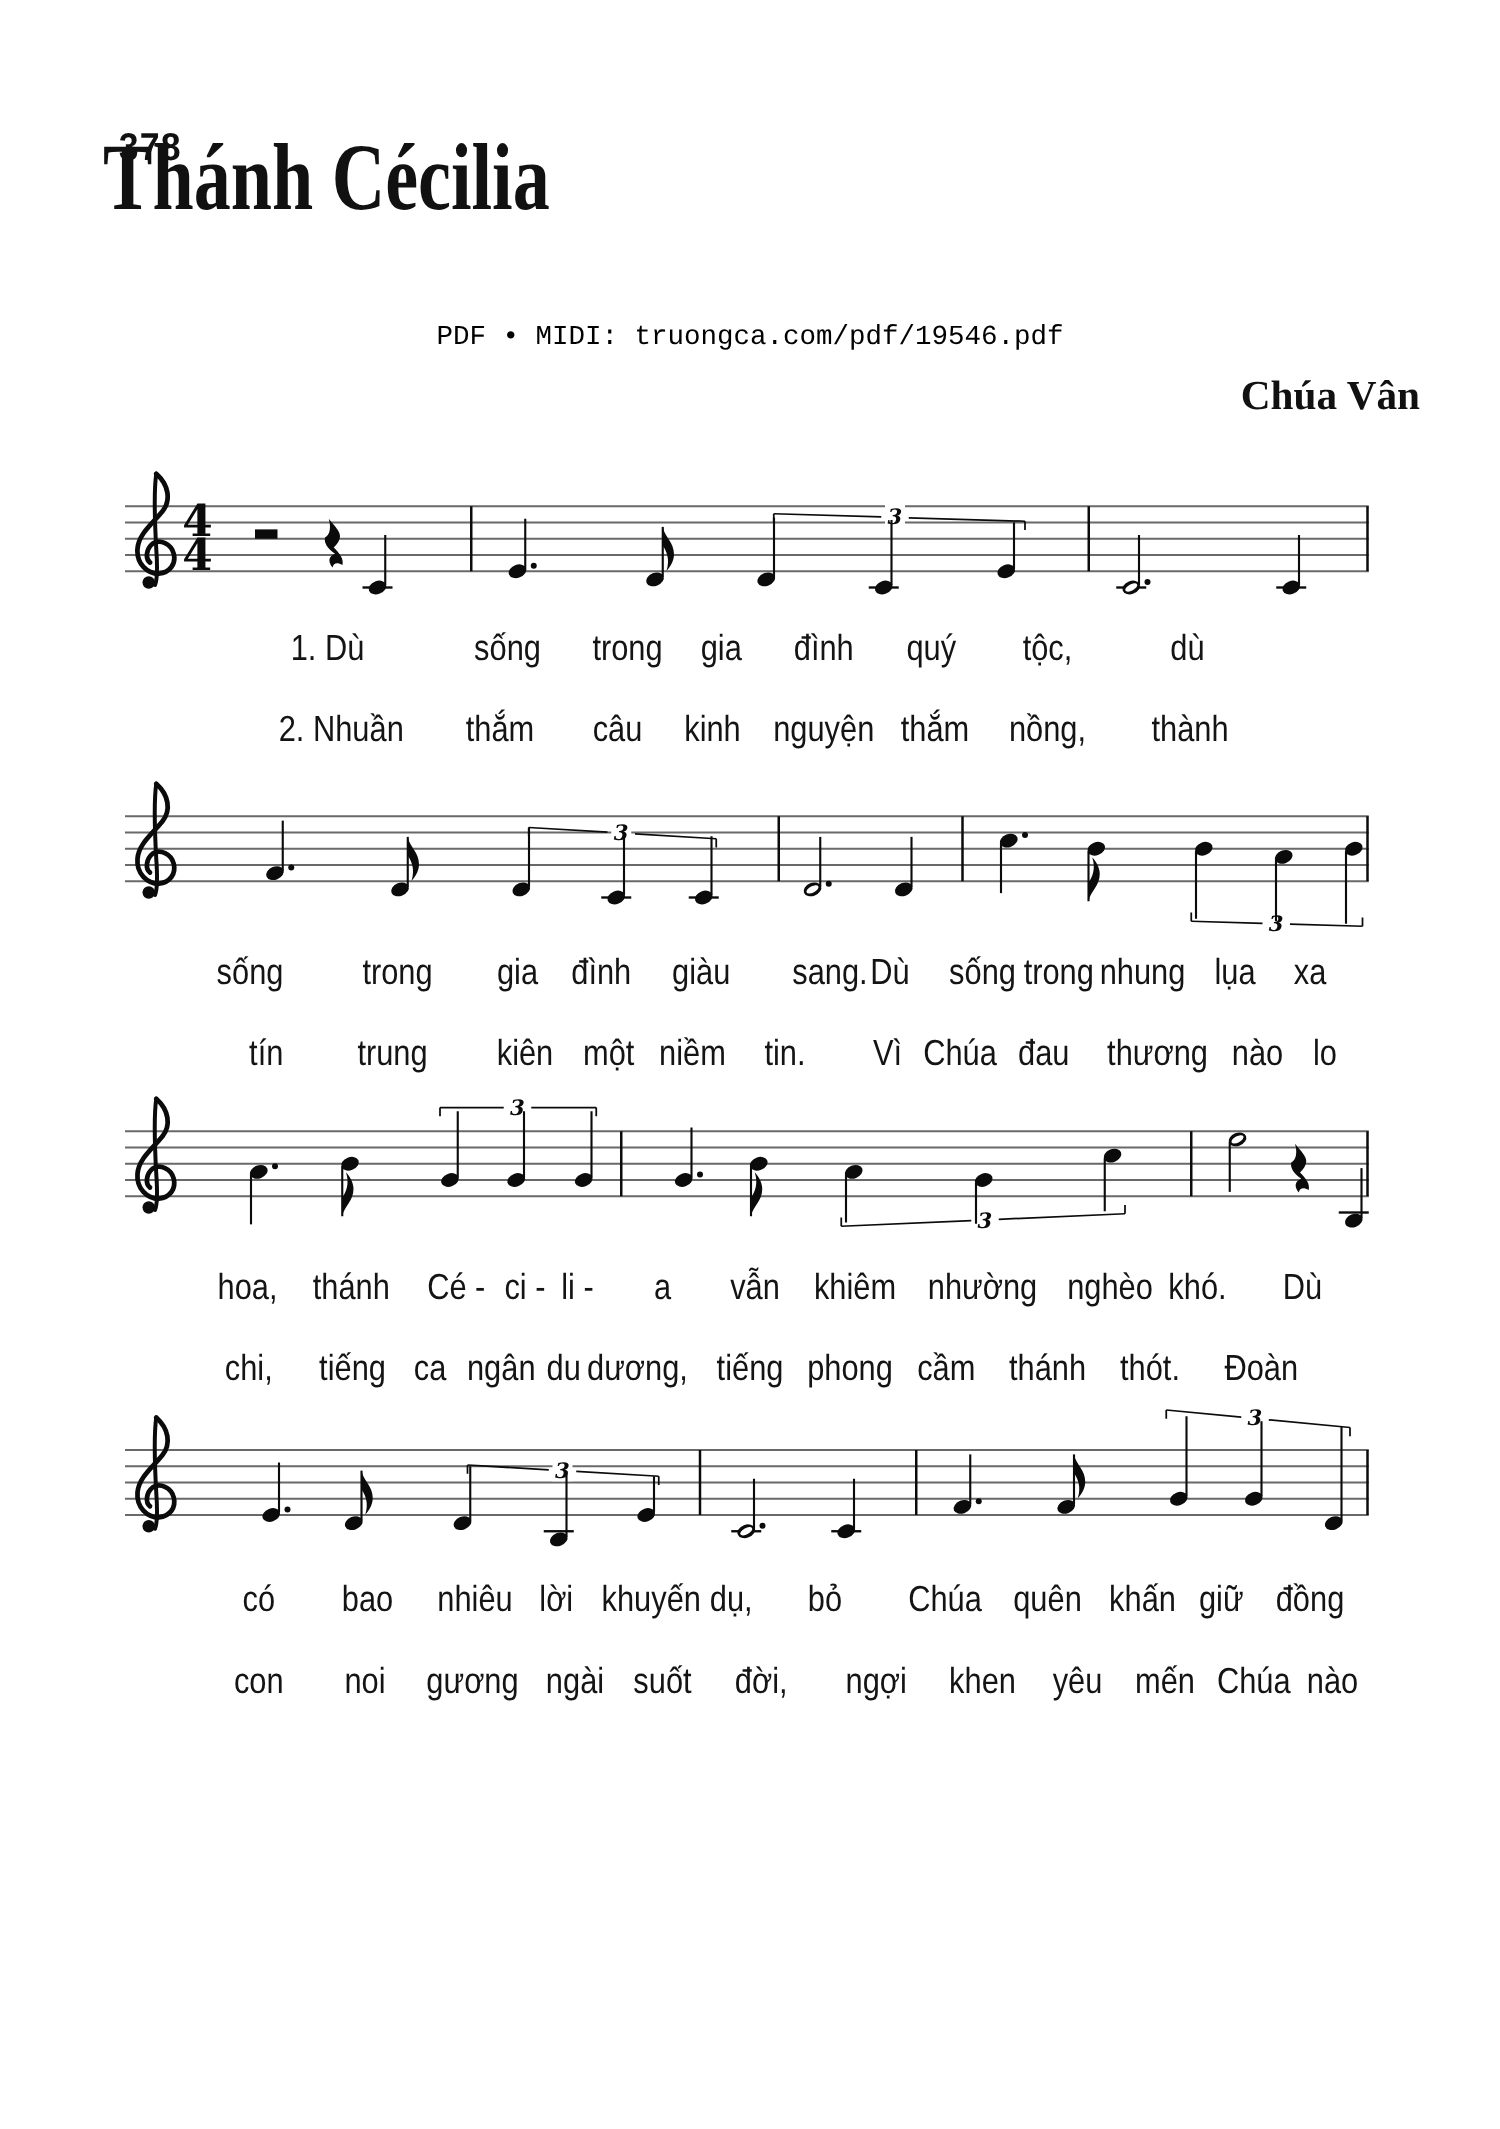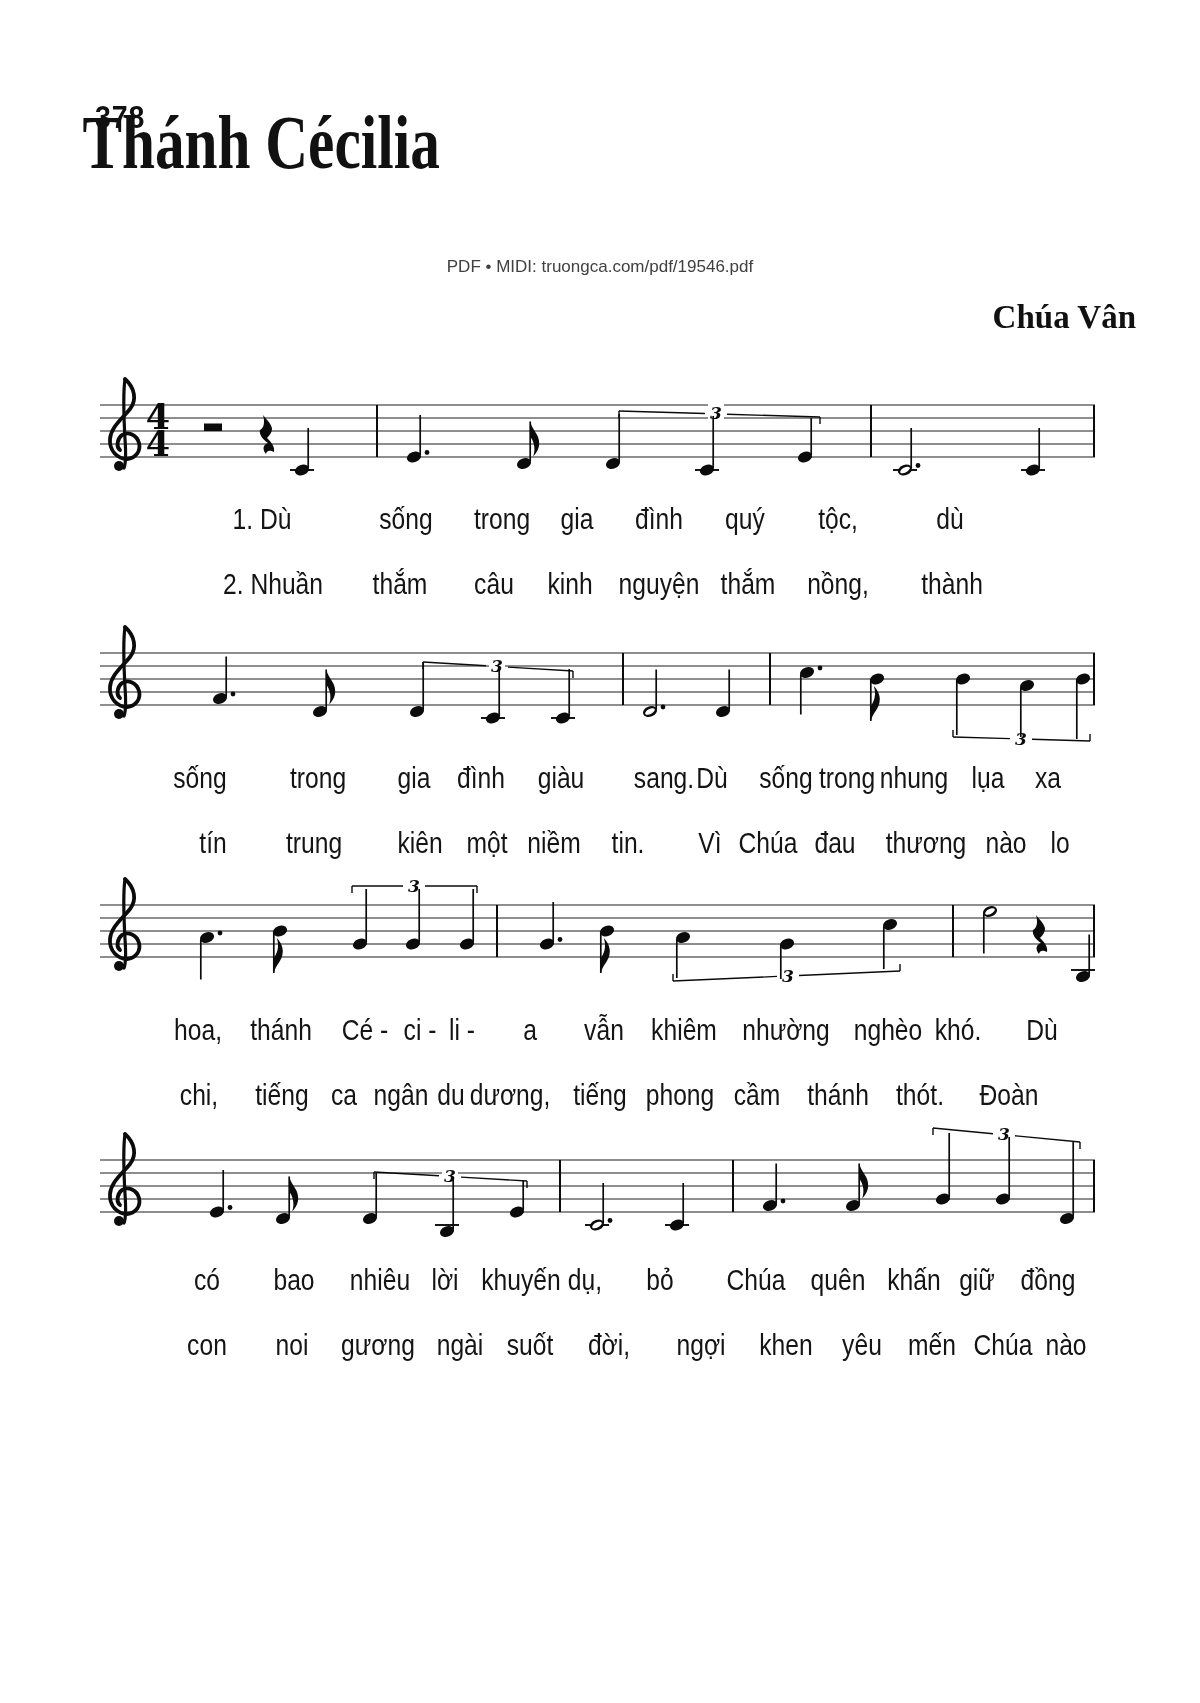--- a/index.html
+++ b/index.html
@@ -4,21 +4,21 @@
 <style>
   html,body{margin:0;padding:0;background:#fff;}
   .page{position:relative;width:1200px;height:1703px;background:#ffffff;overflow:hidden;
         font-family:"Liberation Sans",sans-serif;color:#111;padding-left:44px;}
   .hymn-number{position:absolute;left:95px;top:100px;font-size:31px;font-weight:bold;
         transform:scaleX(.92);transform-origin:left top;letter-spacing:1px;}
   .title-wrap{position:absolute;left:0;top:104px;width:1200px;text-align:left;margin-left:32px;}
   .title{display:inline-block;font-family:"Liberation Serif",serif;font-weight:700;
         font-size:76px;line-height:1;transform:scaleX(.78);transform-origin:center;}
   .source-wrap{position:absolute;left:0;top:257px;width:1200px;text-align:center;}
-  .source{display:inline-block;font-family:Liberation Sans, sans-serif;font-size:17px;color:#404040;}
+  .source{display:inline-block;font-family:Liberation Mono, monospace;font-size:22px;color:#000000;}
   .composer{position:absolute;right:108px;top:301px;font-family:"Liberation Serif",serif;
         font-weight:700;font-size:33px;line-height:1;}
   .score-svg{position:absolute;left:0;top:0;}
   .lyric{position:absolute;font-size:29px;line-height:1;white-space:nowrap;color:#141414;
         transform:translateX(-50%) scaleX(.85);transform-origin:center top;}
 </style>
 </head>
 <body>
 
 <div class="page">

